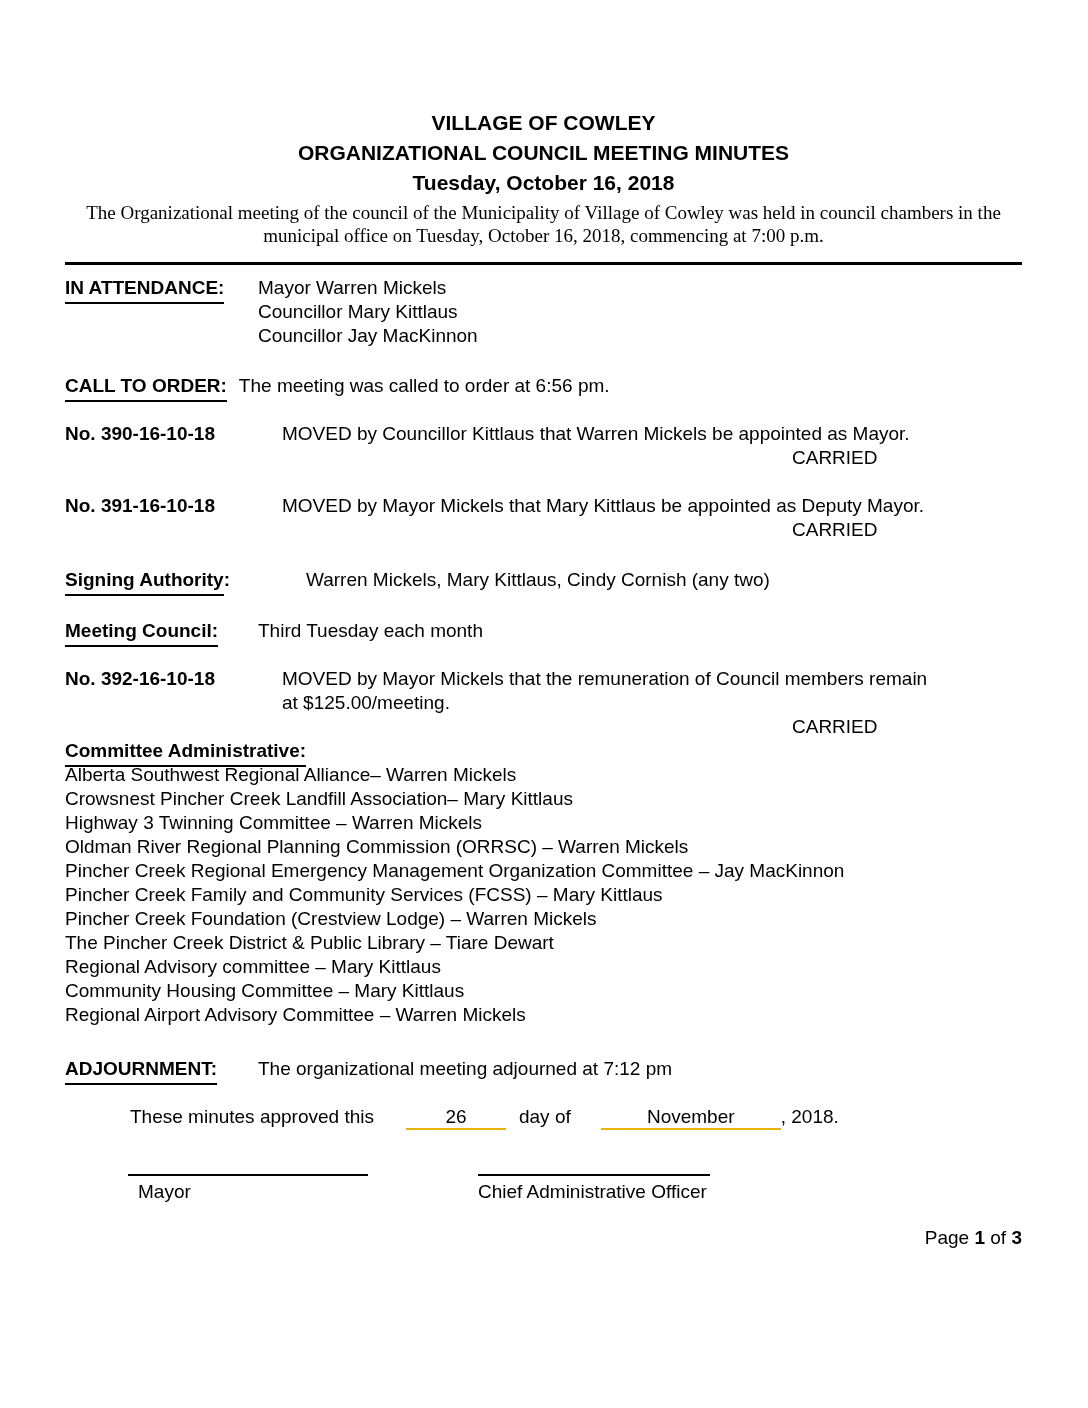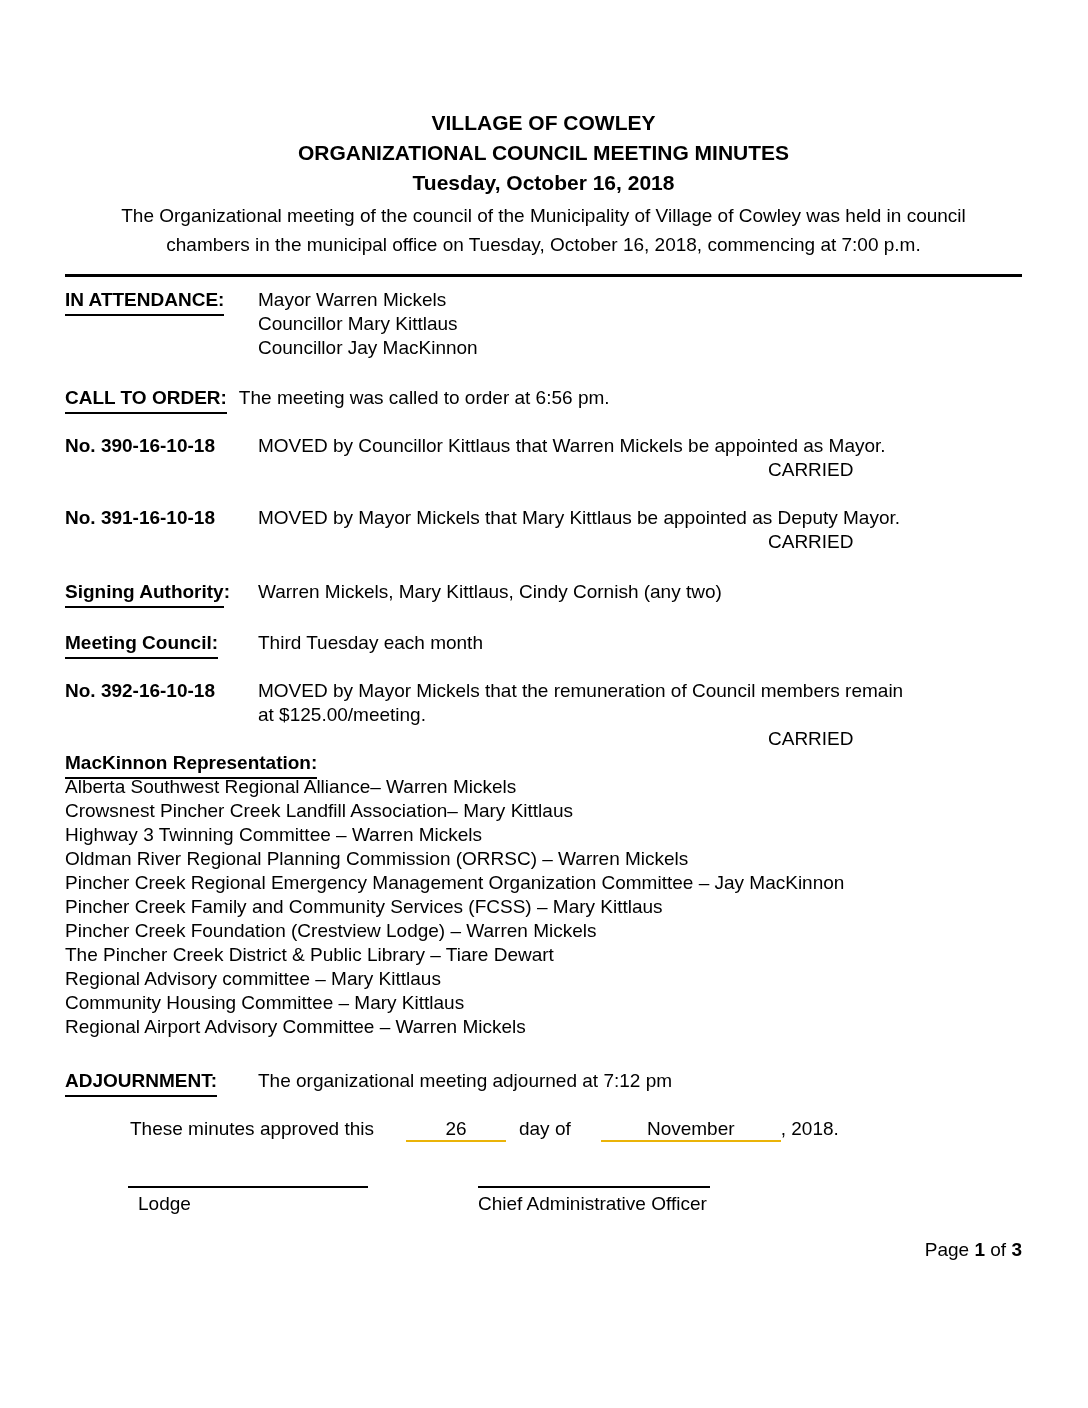--- a/index.html
+++ b/index.html
@@ -3,34 +3,34 @@
 <meta charset="utf-8">
 <style>
   * { box-sizing: border-box; }
   html,body { margin:0; padding:0; background:#ffffff; }
   .page {
     width:1088px; height:1408px; background:#ffffff; color:#000000;
     font-family:"Liberation Sans", sans-serif; font-size:19px; line-height:24px;
     padding:108px 66px 0 65px; position:relative; overflow:hidden;
   }
   .title { text-align:center; font-weight:bold; font-size:21px; line-height:30px; }
-  .intro { text-align:center; max-width:920px; margin:3px auto 0 auto; line-height:29px; }
+  .intro { text-align:center; max-width:920px; margin:3px auto 0 auto; line-height:23px;font-family:Liberation Serif, serif; }
   .rule { border:none; border-top:3px solid #000; margin:15px 0 0 0; }
 
   .row { display:grid; grid-template-columns:193px 1fr; }
   .row-call { display:block; margin-top:26px; }
   .row-call .ctext { margin-left:12px; }
   .b { font-weight:bold; }
   .ul { border-bottom:2px solid #000; padding-bottom:4px; }
 
   .attendance { margin-top:11px; }
-  .motion { margin-top:24px; }
+  .motion { margin-top:24px;gap:24px; }
   .motion .mtext { max-width:650px; }
   .motion .result { padding-left:510px; }
-  .signing { margin-top:26px; }
+  .signing { margin-top:26px;gap:48px; }
   .schedule { margin-top:27px; }
 
   .committees { margin-top:0; }
   .committees .items div { line-height:24px; }
 
   .adjournment { margin-top:30px; }
 
   .approval { margin-top:24px; margin-left:65px; white-space:nowrap; }
   .blank { display:inline-block; border-bottom:2px solid #eab308; text-align:center; line-height:22px; }
   .blank-day { width:100px; margin-left:32px; }
@@ -100,21 +100,21 @@
 
   <div class="row motion">
     <div class="b">No. 392-16-10-18</div>
     <div>
       <div class="mtext">MOVED by Mayor Mickels that the remuneration of Council members remain at $125.00/meeting.</div>
       <div class="result">CARRIED</div>
     </div>
   </div>
 
   <div class="committees">
-    <div><span class="b ul">MacKinnon Representation:</span></div>
+    <div><span class="b ul">Committee Administrative:</span></div>
     <div class="items">
       <div>Alberta Southwest Regional Alliance– Warren Mickels</div>
       <div>Crowsnest Pincher Creek Landfill Association– Mary Kittlaus</div>
       <div>Highway 3 Twinning Committee – Warren Mickels</div>
       <div>Oldman River Regional Planning Commission (ORRSC) – Warren Mickels</div>
       <div>Pincher Creek Regional Emergency Management Organization Committee – Jay MacKinnon</div>
       <div>Pincher Creek Family and Community Services (FCSS) – Mary Kittlaus</div>
       <div>Pincher Creek Foundation (Crestview Lodge) – Warren Mickels</div>
       <div>The Pincher Creek District &amp; Public Library – Tiare Dewart</div>
       <div>Regional Advisory committee – Mary Kittlaus</div>
@@ -128,21 +128,21 @@
     <div>The organizational meeting adjourned at 7:12 pm</div>
   </div>
 
   <div class="approval">
     <span>These minutes approved this</span><span class="blank blank-day">26</span><span class="conn">day of</span><span class="blank blank-month">November</span><span>, 2018.</span>
   </div>
 
   <div class="signatures">
     <div class="sig sig-left">
       <div class="sig-line"></div>
-      <div class="sig-label">Lodge</div>
+      <div class="sig-label">Mayor</div>
     </div>
     <div class="sig sig-right">
       <div class="sig-line"></div>
       <div class="sig-label">Chief Administrative Officer</div>
     </div>
   </div>
 
   <div class="footer">
     <span>Page</span> <span class="b">1</span> <span>of</span> <span class="b">3</span>
   </div>

